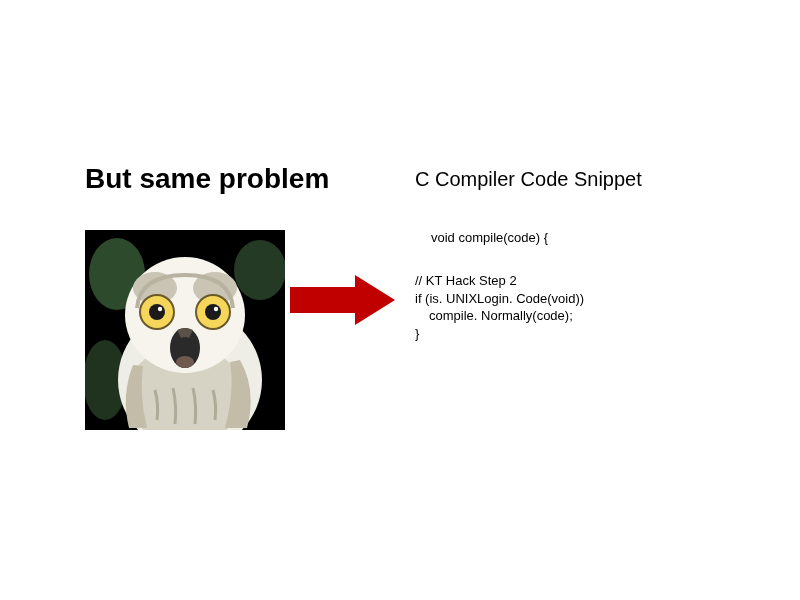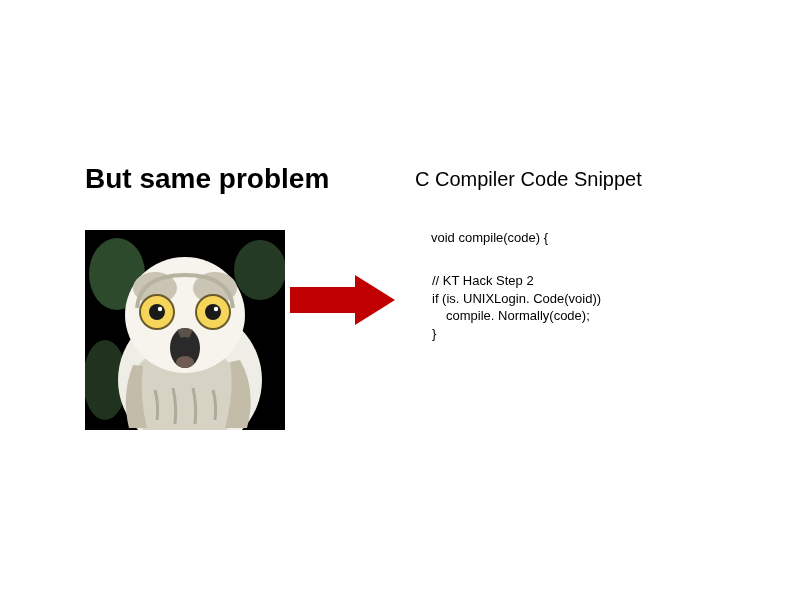--- a/index.html
+++ b/index.html
@@ -66,21 +66,20 @@
       margin-left: 16px;
     }
     .code-block {
       position: absolute;
       left: 415px;
       top: 272px;
       font-size: 13px;
       font-family: Arial, sans-serif;
       color: #000;
       line-height: 1.35;
-      margin-left: 17px;
     }
     .code-indent {
       padding-left: 14px;
     }
   </style>
 </head>
 <body>
 
 <div class="left-heading">
   <div>But same problem</div>

